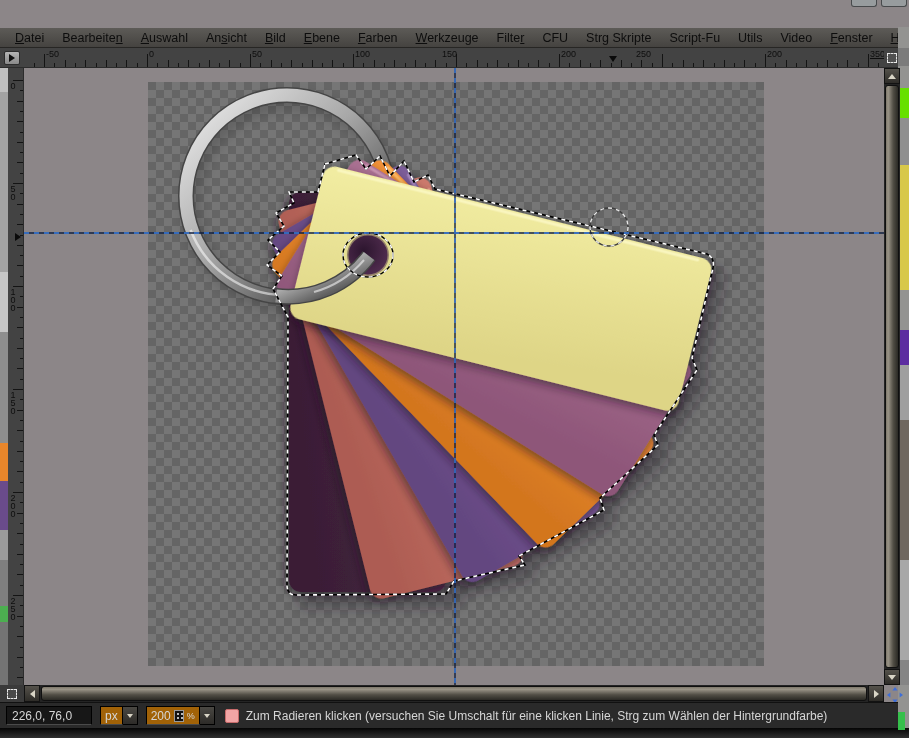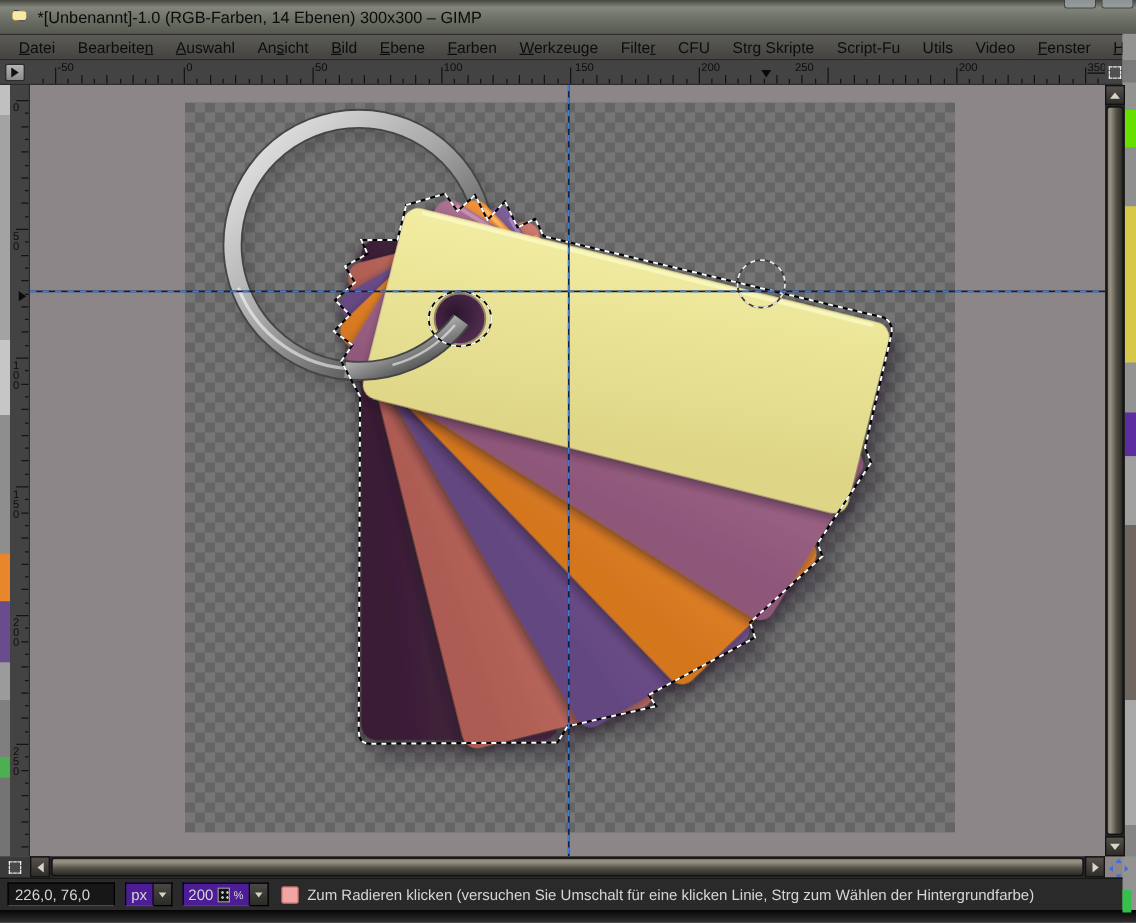--- a/index.html
+++ b/index.html
@@ -73,46 +73,38 @@
   #corner-bl{position:absolute;left:0;top:685px;width:24px;height:17px;background:#3a3a3a;
     display:flex;align-items:center;justify-content:center;}
   #pan-btn{position:absolute;left:886px;top:686px;width:18px;height:18px;display:flex;align-items:center;justify-content:center;background:transparent;}
   
   #statusbar{position:absolute;left:0;top:702px;width:898px;height:26px;background:#2a2a2a;
     border-top:1px solid #111;display:flex;align-items:center;font-size:12px;color:#d6d6d6;}
   .sunken{background:#171717;border:1px solid #000;border-bottom-color:#4a4a4a;
     height:19px;display:flex;align-items:center;padding:0 5px;}
   #pos-box{margin-left:6px;width:86px;}
   .combo{display:flex;align-items:stretch;margin-left:8px;height:19px;}
-  .combo .val{background:#4c1d95;border:1px solid #000;border-bottom-color:#4a4a4a;
+  .combo .val{background:#a16207;border:1px solid #000;border-bottom-color:#4a4a4a;
     display:flex;align-items:center;padding:0 4px;gap:3px;}
   .combo .arrow{width:15px;background:linear-gradient(#4a4843,#2d2b28);border:1px solid #000;
     border-left:none;display:flex;align-items:center;justify-content:center;}
   .combo .arrow i{width:0;height:0;border-left:3.5px solid transparent;border-right:3.5px solid transparent;border-top:4px solid #d9d5c6;}
   #zoom-dots{width:10px;height:12px;border:1px solid #9a9a9a;background:#111;
     background-image:radial-gradient(#bbb 1px,transparent 1.2px);background-size:4px 4px;background-position:1px 1px;}
   #brush-chip{width:14px;height:14px;margin-left:10px;background:#f2a5a5;border:1px solid #c76b6b;border-radius:2px;flex:0 0 auto;}
   #status-msg{margin-left:7px;white-space:nowrap;overflow:hidden;}
   #bottom-strip{position:absolute;left:0;top:728px;width:909px;height:10px;
     background:linear-gradient(#050505,#2f2f2f);}
   #green-frag{position:absolute;left:898px;top:712px;width:7px;height:18px;background:#35c04b;}
 </style>
 </head>
 <body>
 
 <div id="app">
 
-  <div id="titlebar">
-    <span id="win-icon">
-        <i style="background: rgb(78, 41, 71); transform: rotate(18deg);"></i>
-        <i style="background: rgb(232, 134, 43); transform: rotate(-12deg);"></i>
-        <i style="background: rgb(242, 237, 162); transform: rotate(4deg);"></i>
-      </span>
-    <span id="title-text">*[Unbenannt]-1.0 (RGB-Farben, 14 Ebenen) 300x300 – GIMP</span>
-  </div>
   <div class="tb-btn-frag" style="left:851px"></div>
   <div class="tb-btn-frag" style="left:881px"></div>
 
   <div id="menubar">
       <div class="menu-item"><span class="mn">D</span>atei</div>
       <div class="menu-item">Bearbeite<span class="mn">n</span></div>
       <div class="menu-item"><span class="mn">A</span>uswahl</div>
       <div class="menu-item">An<span class="mn">s</span>icht</div>
       <div class="menu-item"><span class="mn">B</span>ild</div>
       <div class="menu-item"><span class="mn">E</span>bene</div>
@@ -173,21 +165,21 @@
       <div class="htick" style="height: 4px; left: 339.3px;"></div>
       <div class="htick" style="height: 7px; left: 349.6px;"></div>
       <div class="htick" style="height: 4px; left: 359.9px;"></div>
       <div class="htick" style="height: 7px; left: 370.2px;"></div>
       <div class="htick" style="height: 4px; left: 380.5px;"></div>
       <div class="htick" style="height: 7px; left: 390.8px;"></div>
       <div class="htick" style="height: 4px; left: 401.1px;"></div>
       <div class="htick" style="height: 7px; left: 411.4px;"></div>
       <div class="htick" style="height: 4px; left: 421.7px;"></div>
       <div class="htick" style="height: 13px; left: 432px;"></div>
-      <div class="hlab" style="left: 436px;">150</div>
+      <div class="hlab" style="left: 418px;">150</div>
       <div class="htick" style="height: 4px; left: 442.3px;"></div>
       <div class="htick" style="height: 7px; left: 452.6px;"></div>
       <div class="htick" style="height: 4px; left: 462.9px;"></div>
       <div class="htick" style="height: 7px; left: 473.2px;"></div>
       <div class="htick" style="height: 4px; left: 483.5px;"></div>
       <div class="htick" style="height: 7px; left: 493.8px;"></div>
       <div class="htick" style="height: 4px; left: 504.1px;"></div>
       <div class="htick" style="height: 7px; left: 514.4px;"></div>
       <div class="htick" style="height: 4px; left: 524.7px;"></div>
       <div class="htick" style="height: 13px; left: 535px;"></div>

